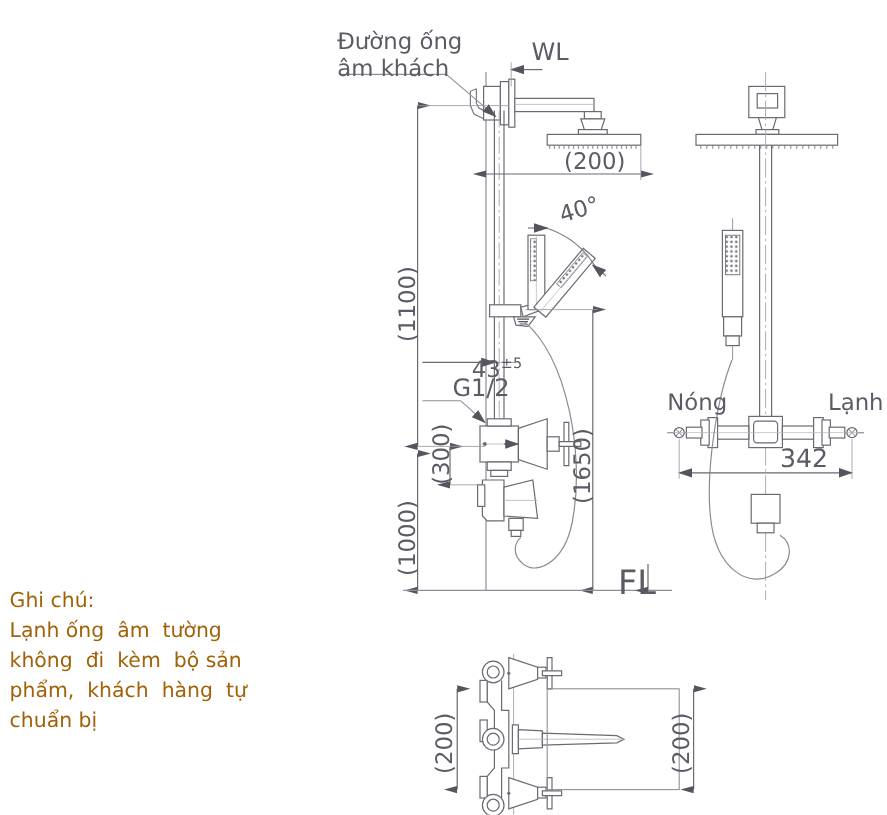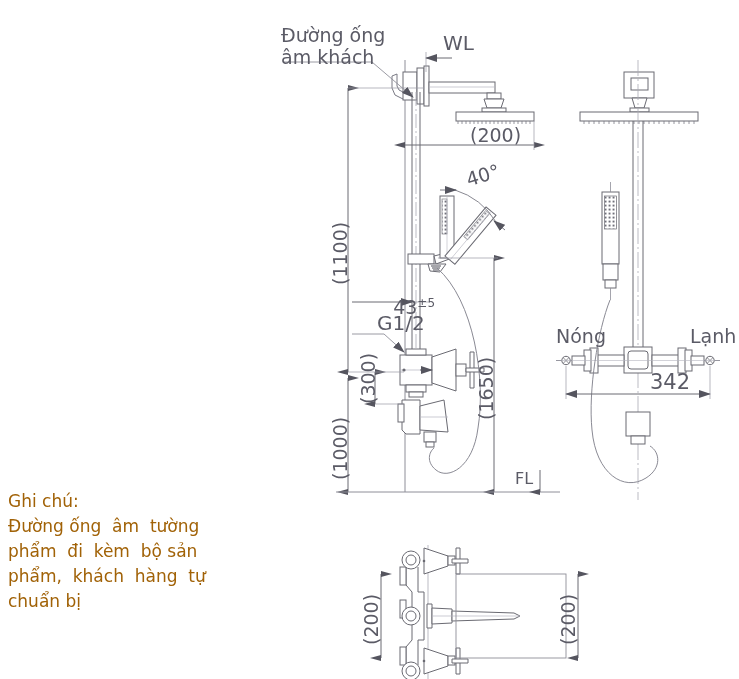--- a/index.html
+++ b/index.html
@@ -267,33 +267,33 @@
   <div class="lbl rot" style="left:475px;top:420px;font-size:19px;transform:rotate(-90deg);">(1650)</div>
 
   <div class="lbl" style="left:369px;top:274px;font-size:19px;">
     <span>43</span><sup style="font-size:12px;">±5</sup>
   </div>
 
   <div class="lbl" style="left:349px;top:311px;font-size:20px;margin-left:28px;">G1/2</div>
 
   <div class="lbl" style="left:466px;top:164px;font-size:19px;transform:rotate(-17deg);">40°</div>
 
-  <div class="lbl" style="left:515px;top:469px;font-size:16px;">FL</div>
+  <div class="lbl" style="left:515px;top:469px;font-size:28px;">FL</div>
 
   <div class="lbl" style="left:556px;top:325px;font-size:19px;">Nóng</div>
 
   <div class="lbl" style="left:690px;top:325px;font-size:19px;text-align:right;">Lạnh</div>
 
   <div class="lbl" style="left:650px;top:370px;font-size:21px;">342</div>
 
   <div class="lbl rot" style="left:360px;top:645px;font-size:19px;transform:rotate(-90deg);">(200)</div>
 
   <div class="lbl rot" style="left:557px;top:645px;font-size:19px;transform:rotate(-90deg);">(200)</div>
 
   <div class="note">
     <div>Ghi chú:</div>
-    <div>Đường ống  âm  tường</div>
-    <div>phẩm  đi  kèm  bộ sản</div>
+    <div>Lạnh ống  âm  tường</div>
+    <div>không  đi  kèm  bộ sản</div>
     <div>phẩm,  khách  hàng  tự</div>
     <div>chuẩn bị</div>
   </div>
 
 </div>
 
 </body></html>

